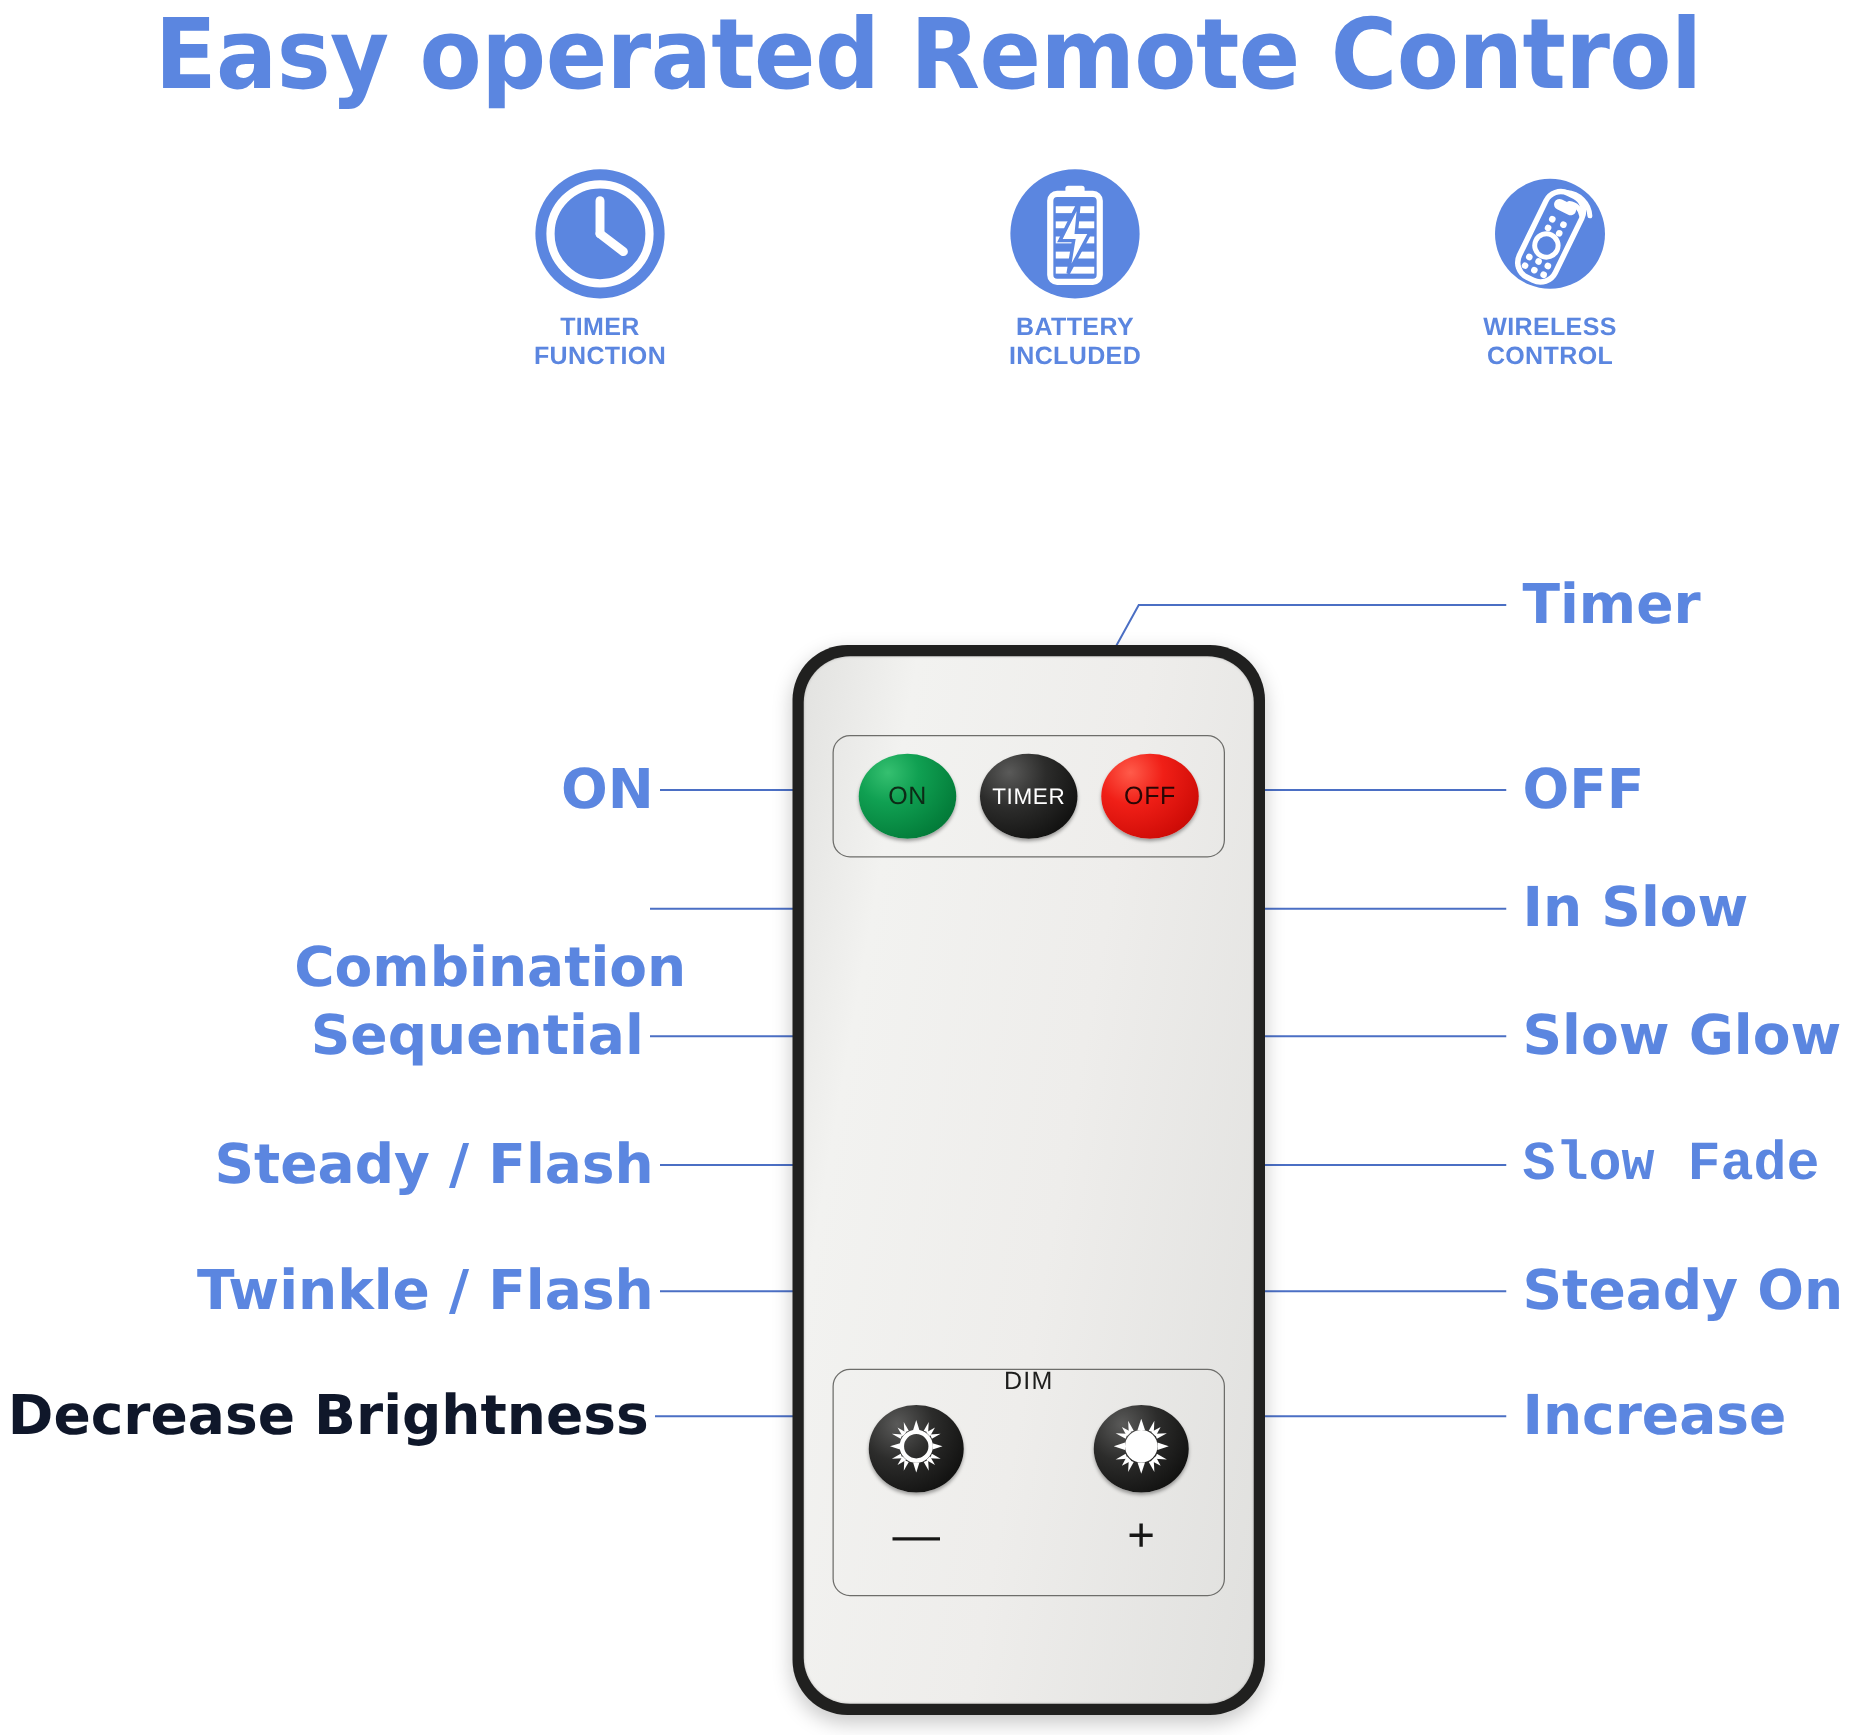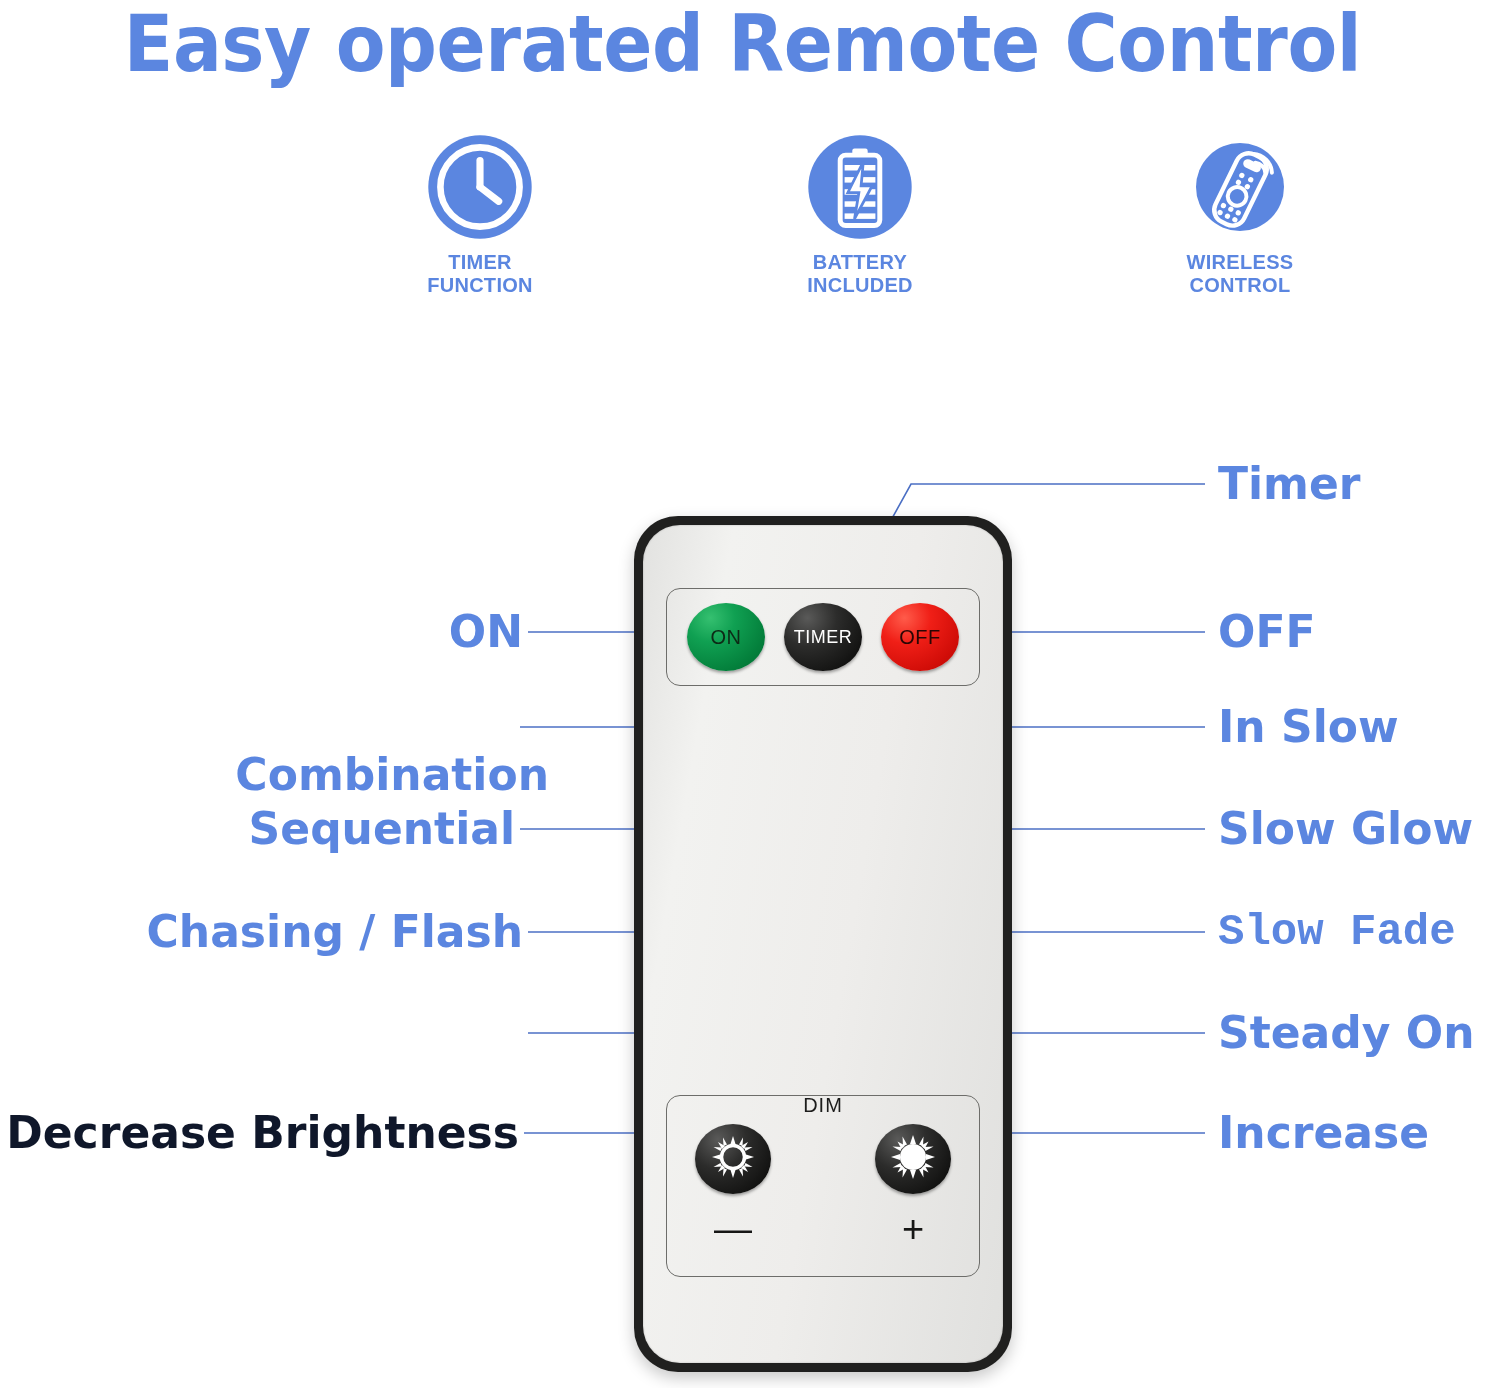--- a/index.html
+++ b/index.html
@@ -369,21 +369,22 @@
         <div class="dim-sign" id="sign-minus">—</div>
         <div class="dim-sign" id="sign-plus">+</div>
       </div>
 
     </div>
   </div>
 
   <div class="callout left" style="right:962px; top:632px;">ON</div>
   <div class="callout left" style="right:936px; top:727px;margin-top:48px;">Combination</div>
   <div class="callout left" style="right:970px; top:829px;text-align:center;">Sequential</div>
-  <div class="callout left" style="right:962px; top:932px;">Chasing / Flash</div>
+  <div class="callout left" style="right:962px; top:932px;">Steady / Flash</div>
+  <div class="callout left" style="right:962px; top:1033px;">Twinkle / Flash</div>
   <div class="callout left accent" style="right:966px; top:1133px;">Decrease Brightness</div>
 
   <div class="callout right" style="left:1218px; top:484px;">Timer</div>
   <div class="callout right" style="left:1218px; top:632px;">OFF</div>
   <div class="callout right" style="left:1218px; top:727px;">In Slow</div>
   <div class="callout right" style="left:1218px; top:829px;">Slow Glow</div>
   <div class="callout right" style="left:1218px; top:932px;font-family:Liberation Mono, monospace;">Slow Fade</div>
   <div class="callout right" style="left:1218px; top:1033px;">Steady On</div>
   <div class="callout right" style="left:1218px; top:1133px;">Increase</div>
 

